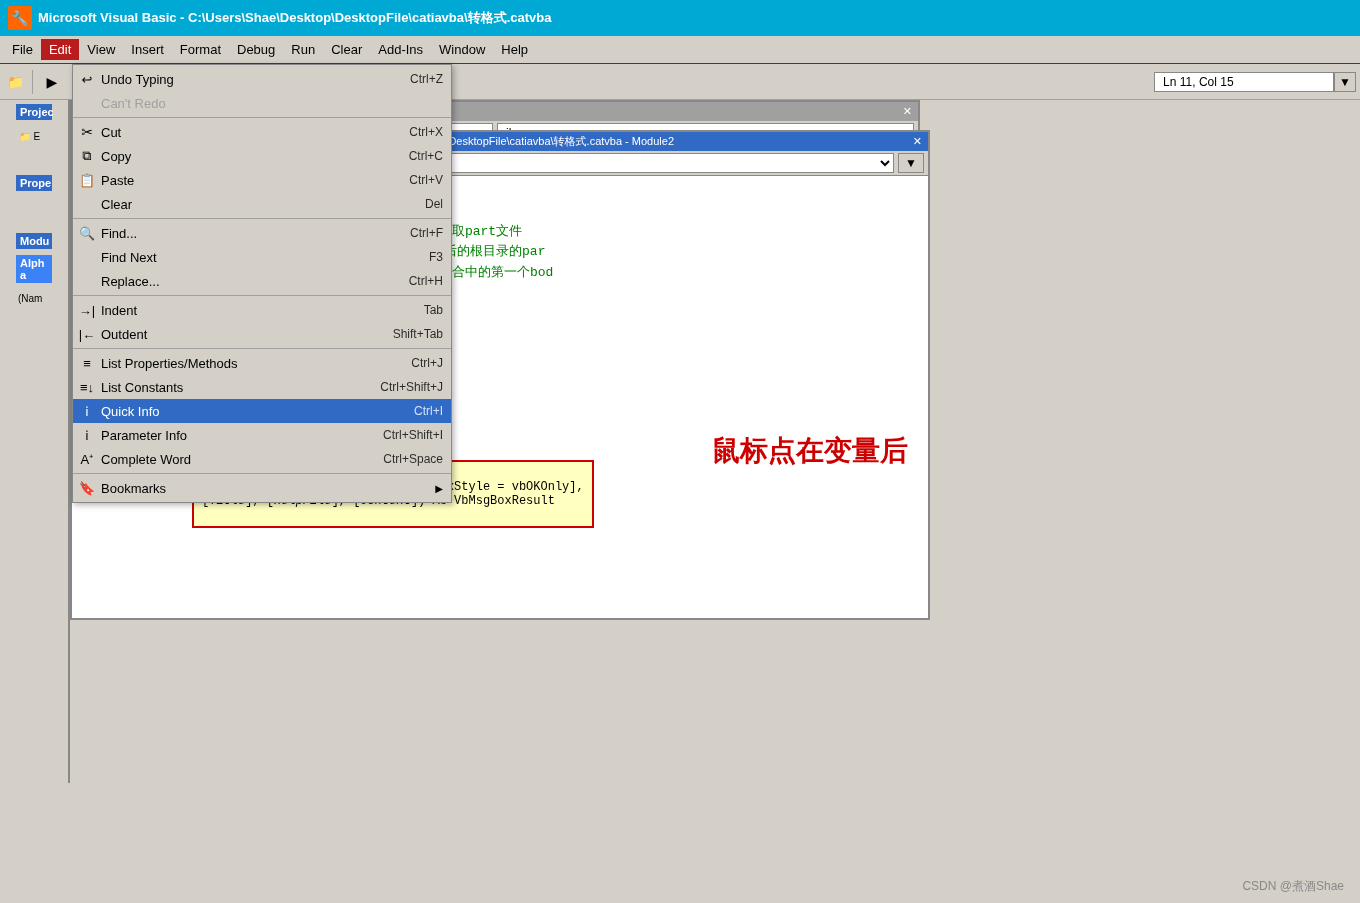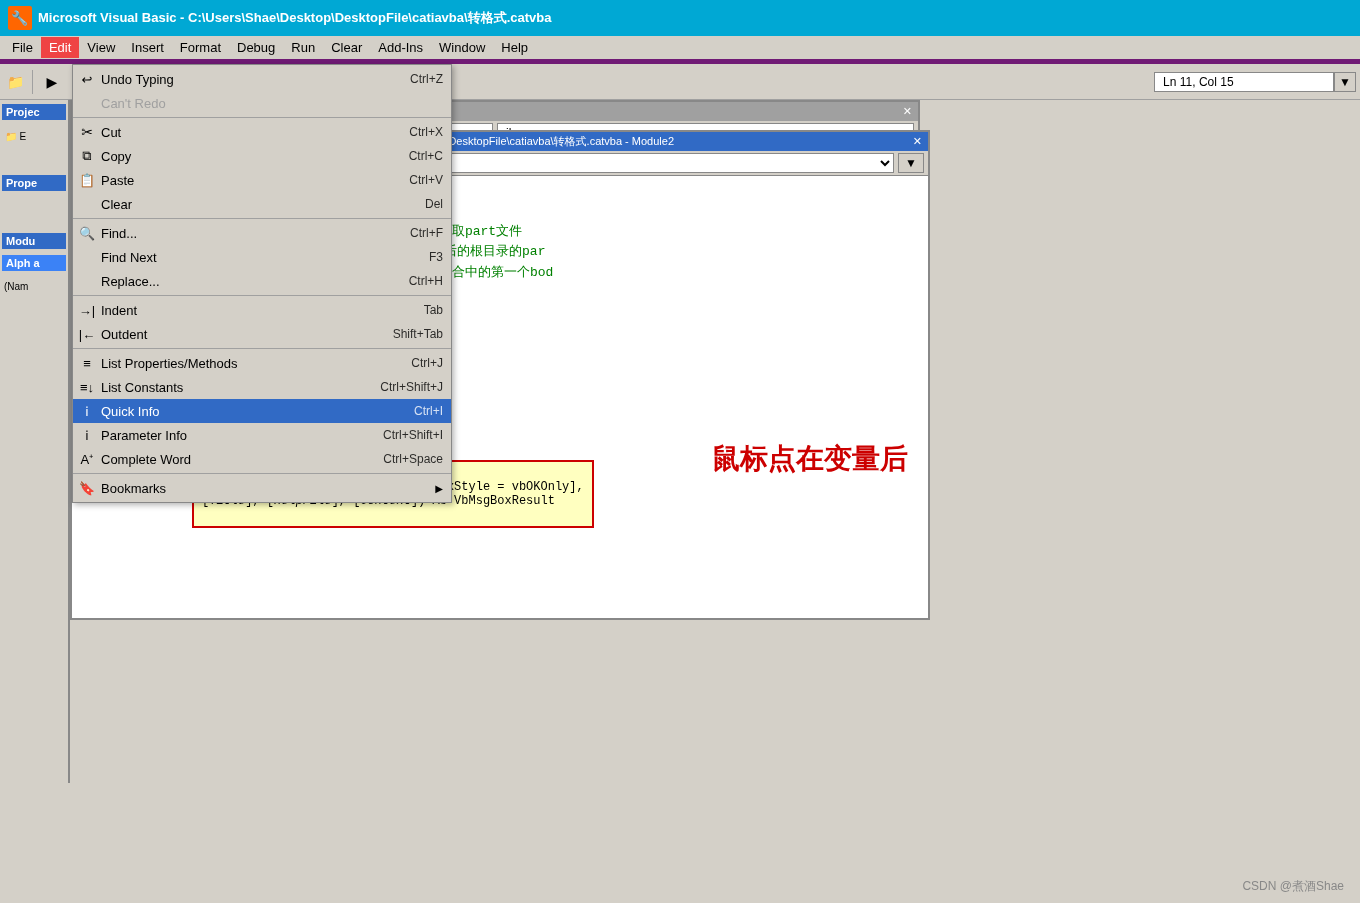--- a/index.html
+++ b/index.html
@@ -41,29 +41,29 @@
       font-weight: bold;
     }
 
     
     #menu-bar {
       background: #d4d0c8;
       height: 28px;
       display: flex;
       align-items: center;
       padding: 0 4px;
-      border-bottom: 5px solid #701a75;
+      border-bottom: 1px solid #701a75;
     }
     .menu-item {
       padding: 3px 8px;
       cursor: pointer;
       font-size: 13px;
       color: #000;
     }
-    .menu-item.active { background: #ef4444; color: white; }
+    .menu-item.active { background: #b91c1c; color: white; }
 
     
     #toolbar {
       background: #d4d0c8;
       height: 36px;
       display: flex;
       align-items: center;
       padding: 2px 4px;
       gap: 2px;
       border-bottom: 1px solid #a0a0a0;
@@ -93,21 +93,21 @@
     }
 
     
     #left-panel {
       width: 70px;
       background: #d4d0c8;
       border-right: 2px solid #a0a0a0;
       display: flex;
       flex-direction: column;
       gap: 4px;
-      padding: 4px 2px;
+      padding: 4px 16px;
     }
 
     
     #right-panel {
       flex: 1;
       background: #fff;
       display: flex;
       flex-direction: column;
       position: relative;
     }
@@ -370,21 +370,21 @@
         <span class="kw">End If</span>
         MsgBox|
 <span class="kw">    End Sub</span>
       </div>
 
       <div class="signature-box" style="bottom:90px; left:120px;">
 <span><strong>MsgBox</strong>(<em>Prompt</em>; [<em>Buttons</em> As VbMsgBoxStyle = vbOKOnly],
 [<em>Title</em>], [<em>HelpFile</em>], [<em>Context</em>]) As VbMsgBoxResult</span>
       </div>
 
-      <div class="annotation-text" style="bottom:140px; right:20px; font-size:28px;margin-left:36px;">
+      <div class="annotation-text" style="bottom:148px; right:20px; font-size:28px;margin-left:36px;">
         <span>鼠标点在变量后</span>
       </div>
     </div>
 
   </div>
 </div>
 
 <div id="edit-menu-dropdown">
 
   <div class="dropdown-item">

